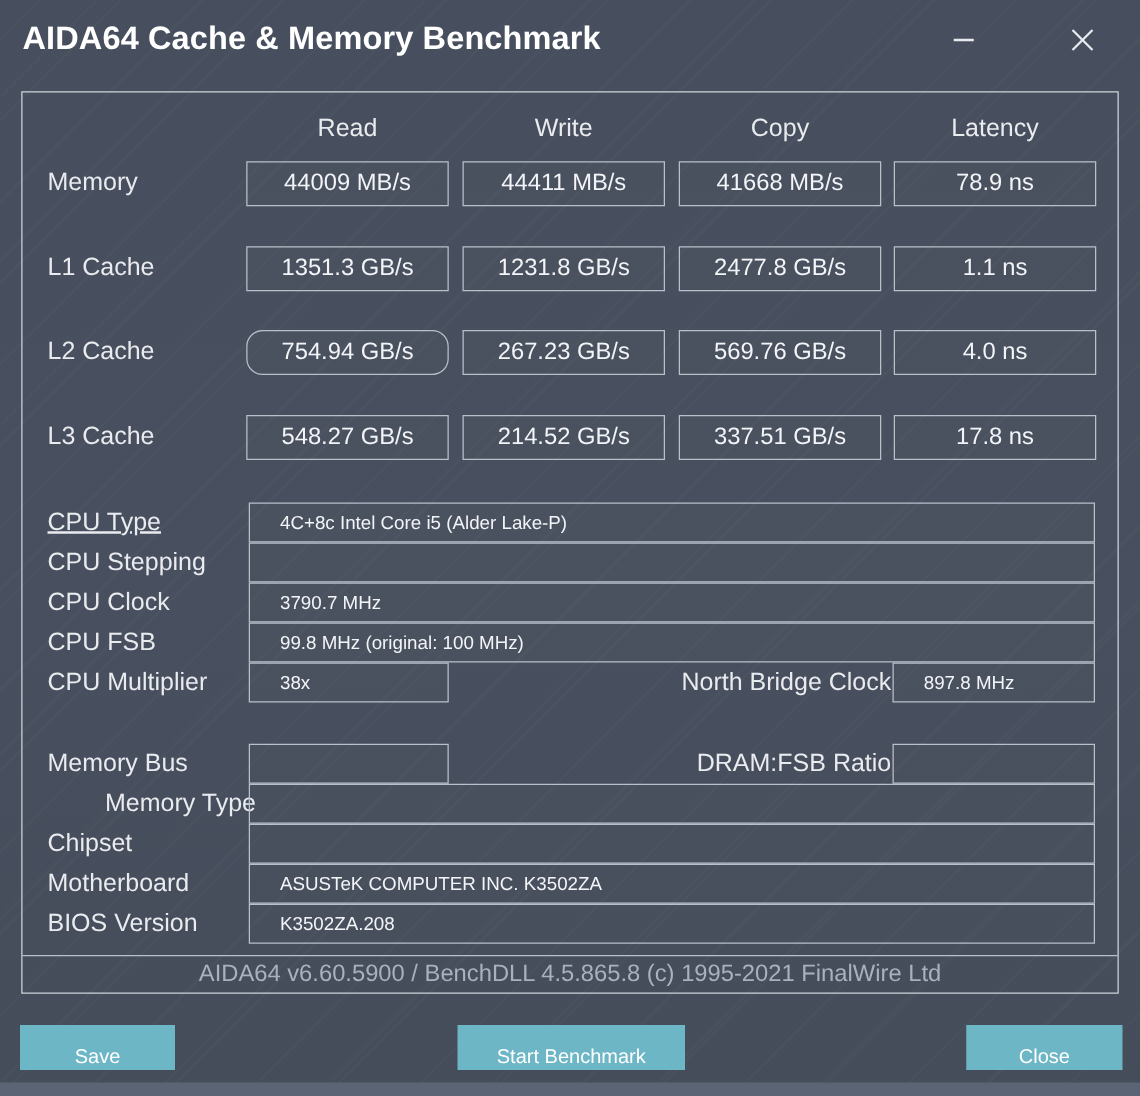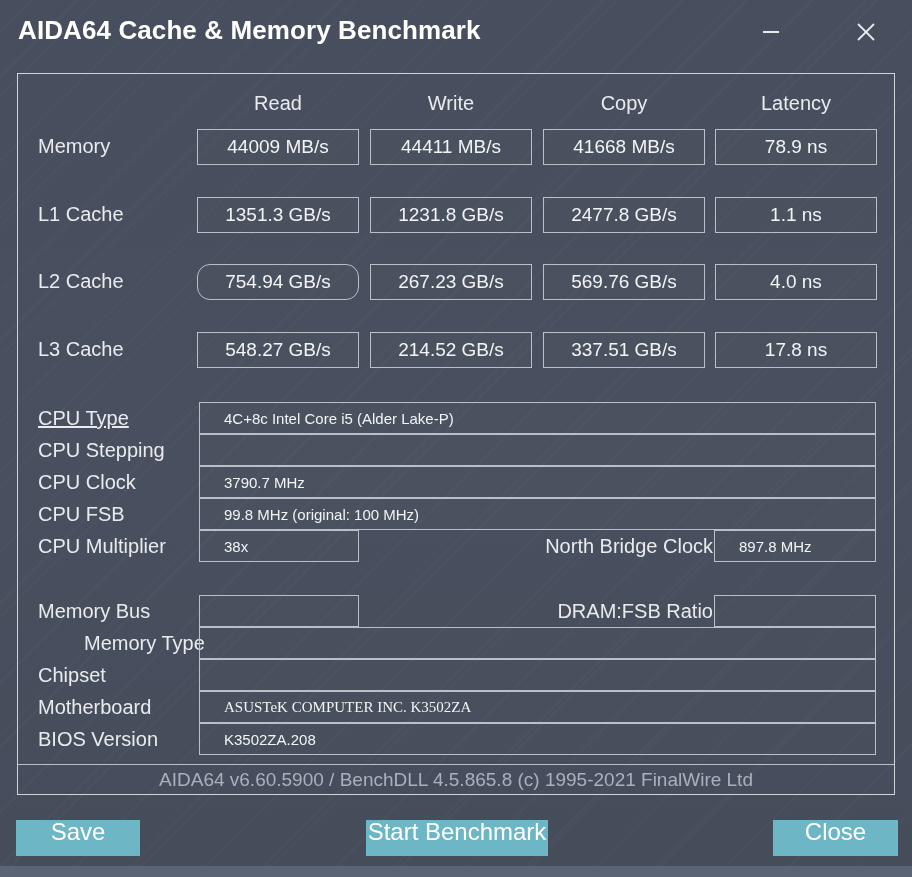--- a/index.html
+++ b/index.html
@@ -154,22 +154,23 @@
   }
 
   
   .btn {
     position: absolute;
     height: 36px;
     background: #6db6c6;
     border: none;
     color: #ffffff;
     font-family: "Liberation Sans", sans-serif;
-    font-size: 24px;
-    display: flex;
+    font-size: 16px;
+    display: flex;
+    align-items: flex-end;
     justify-content: center;
     padding-bottom: 2px;
     box-sizing: border-box;
     cursor: pointer;
   }
   .btn .btn-label { line-height: 1; }
   .btn-save  { left: 16px;  top: 820px; width: 124px; }
   .btn-start { left: 366px; top: 820px; width: 182px; }
   .btn-close { left: 773px; top: 820px; width: 125px; }
 
@@ -265,21 +266,21 @@
       <div class="inline-label" style="left:341px;top:526px;width:354px;">DRAM:FSB Ratio</div>
       <div class="info-box" style="left:696px;top:521px;width:162px;"></div>
 
       <div class="info-label" style="top:558px;margin-left:46px;">Memory Type</div>
       <div class="info-box" style="left:181px;top:553px;width:677px;"></div>
 
       <div class="info-label" style="top:590px;">Chipset</div>
       <div class="info-box" style="left:181px;top:585px;width:677px;"></div>
 
       <div class="info-label" style="top:622px;">Motherboard</div>
-      <div class="info-box" style="left:181px;top:617px;width:677px;font-family:Liberation Serif, serif;">ASUSTeK COMPUTER INC. K3502ZA</div>
+      <div class="info-box" style="left:181px;top:617px;width:677px;">ASUSTeK COMPUTER INC. K3502ZA</div>
 
       <div class="info-label" style="top:654px;">BIOS Version</div>
       <div class="info-box" style="left:181px;top:649px;width:677px;">K3502ZA.208</div>
     </div>
 
     <div class="version-box">AIDA64 v6.60.5900 / BenchDLL 4.5.865.8  (c) 1995-2021 FinalWire Ltd</div>
   </div>
 
   <div class="btn btn-save">
     <span class="btn-label">Save</span>

